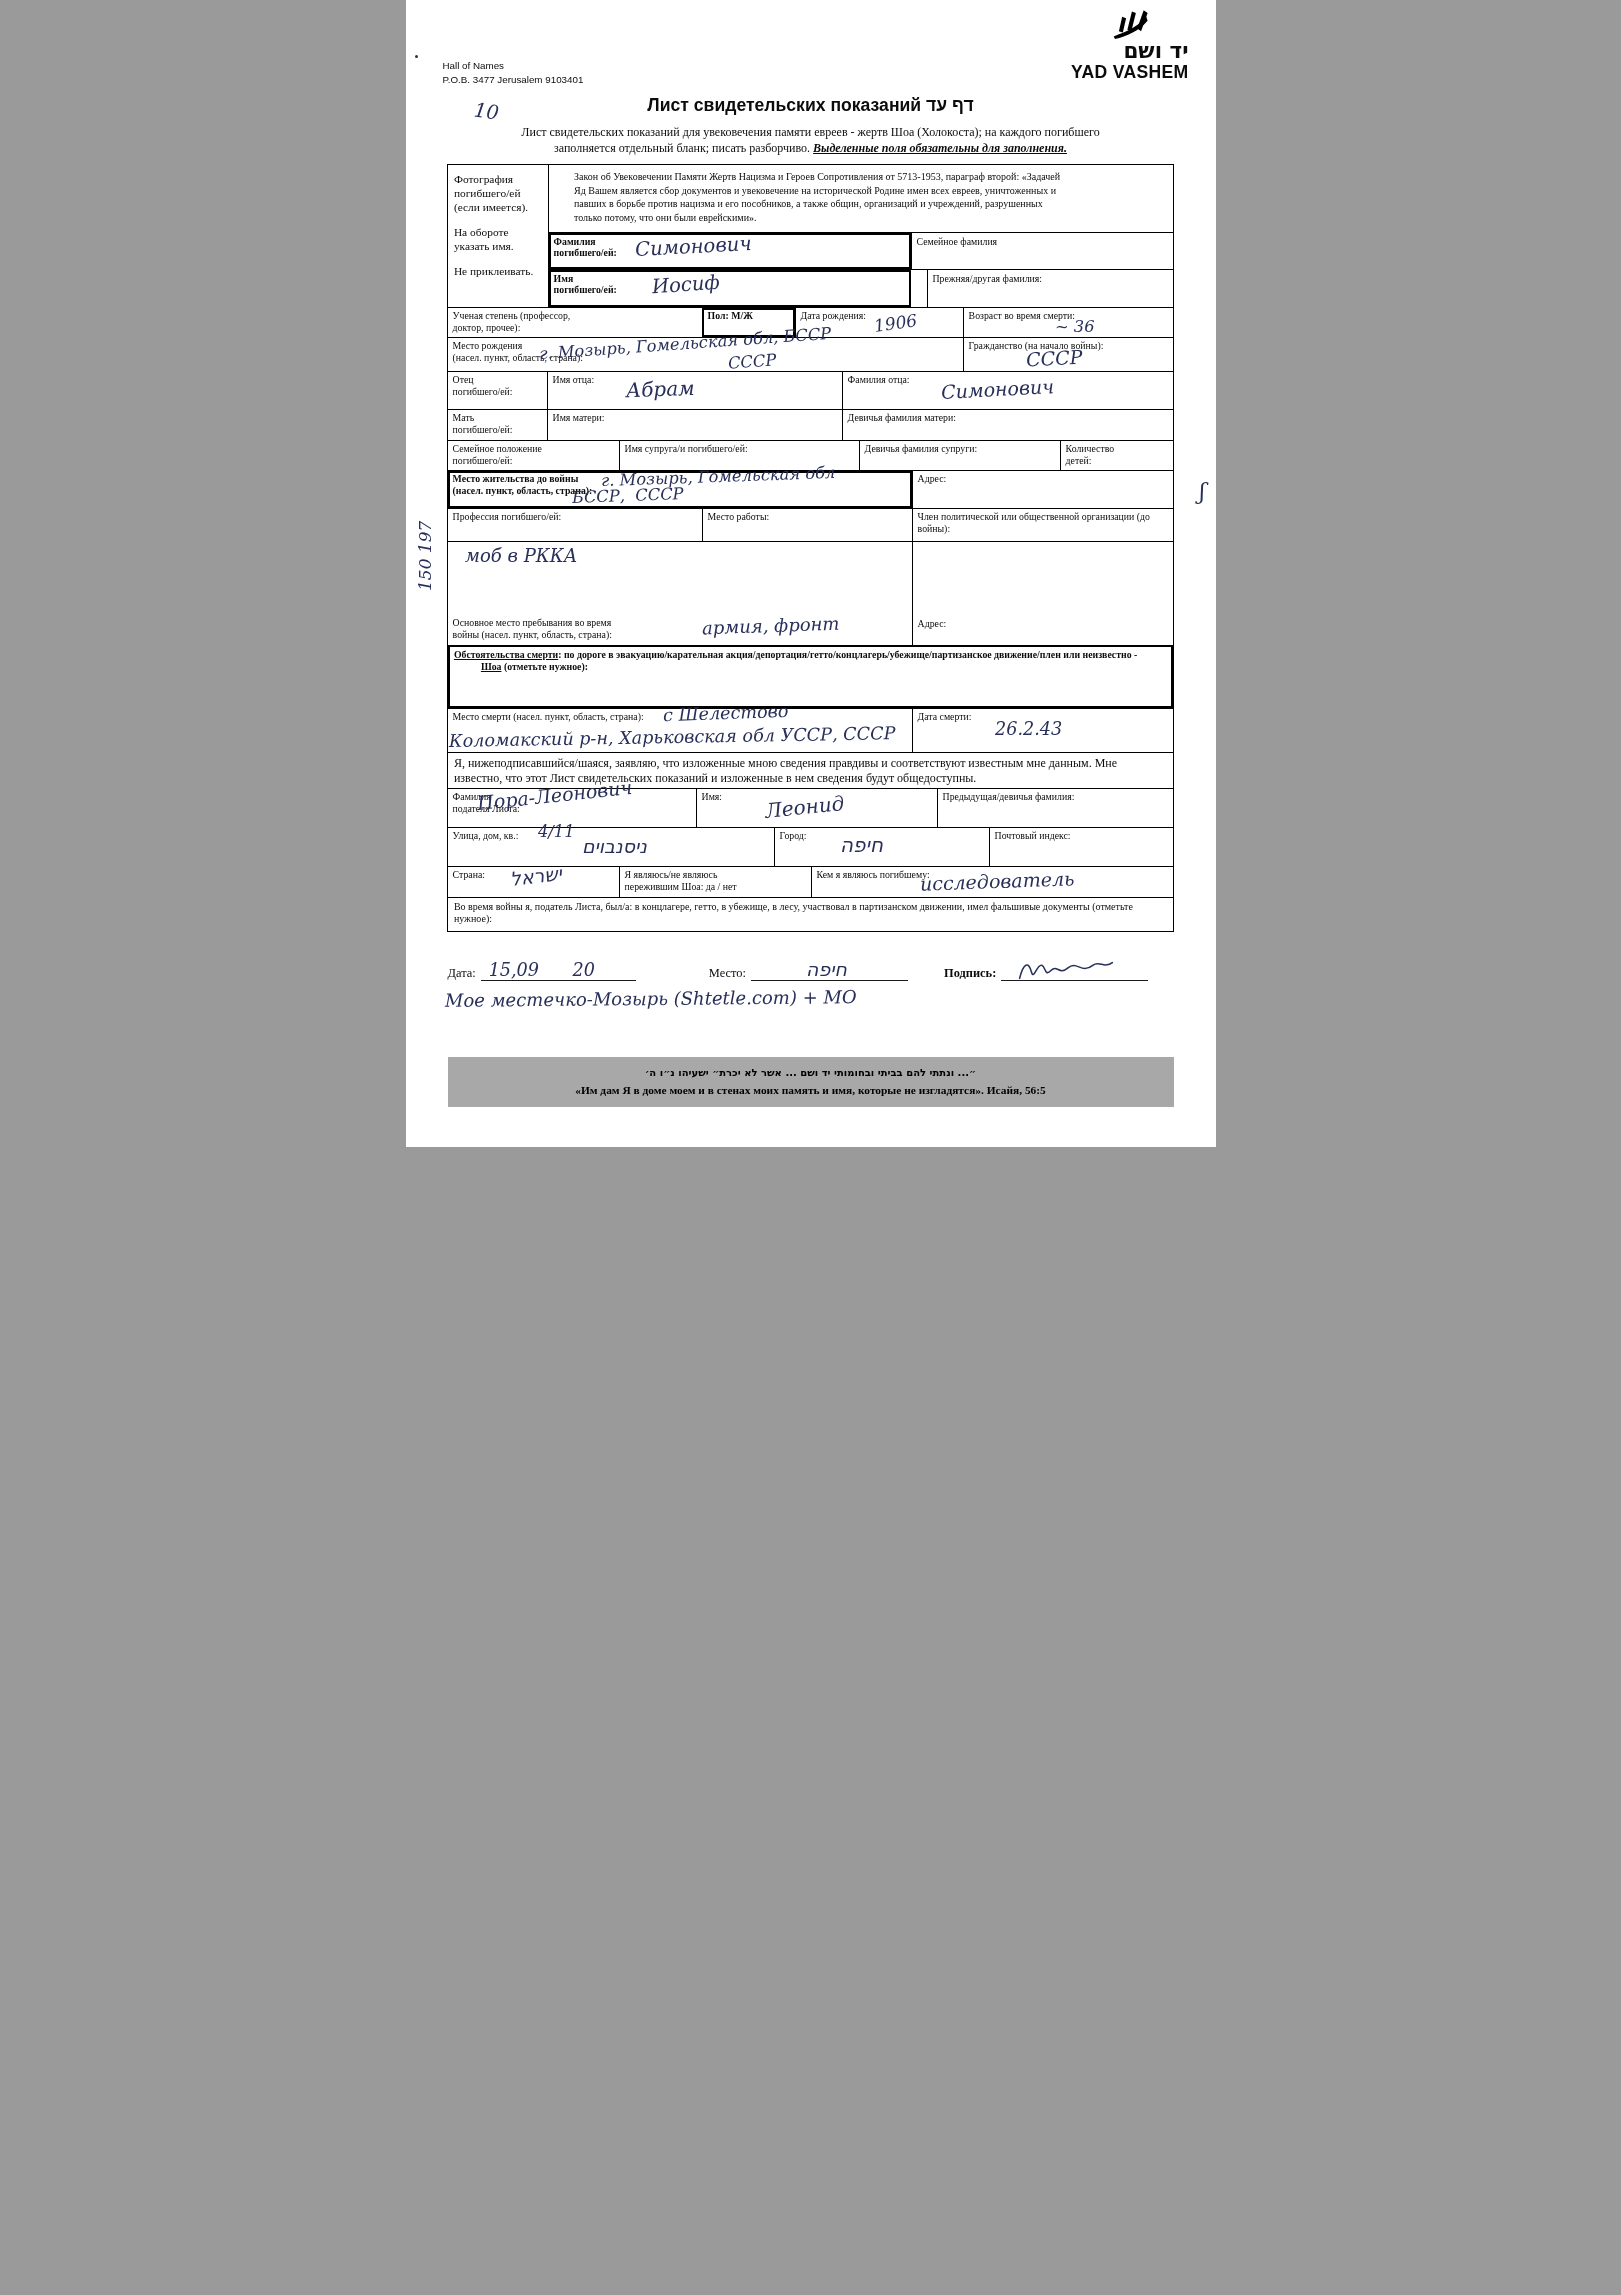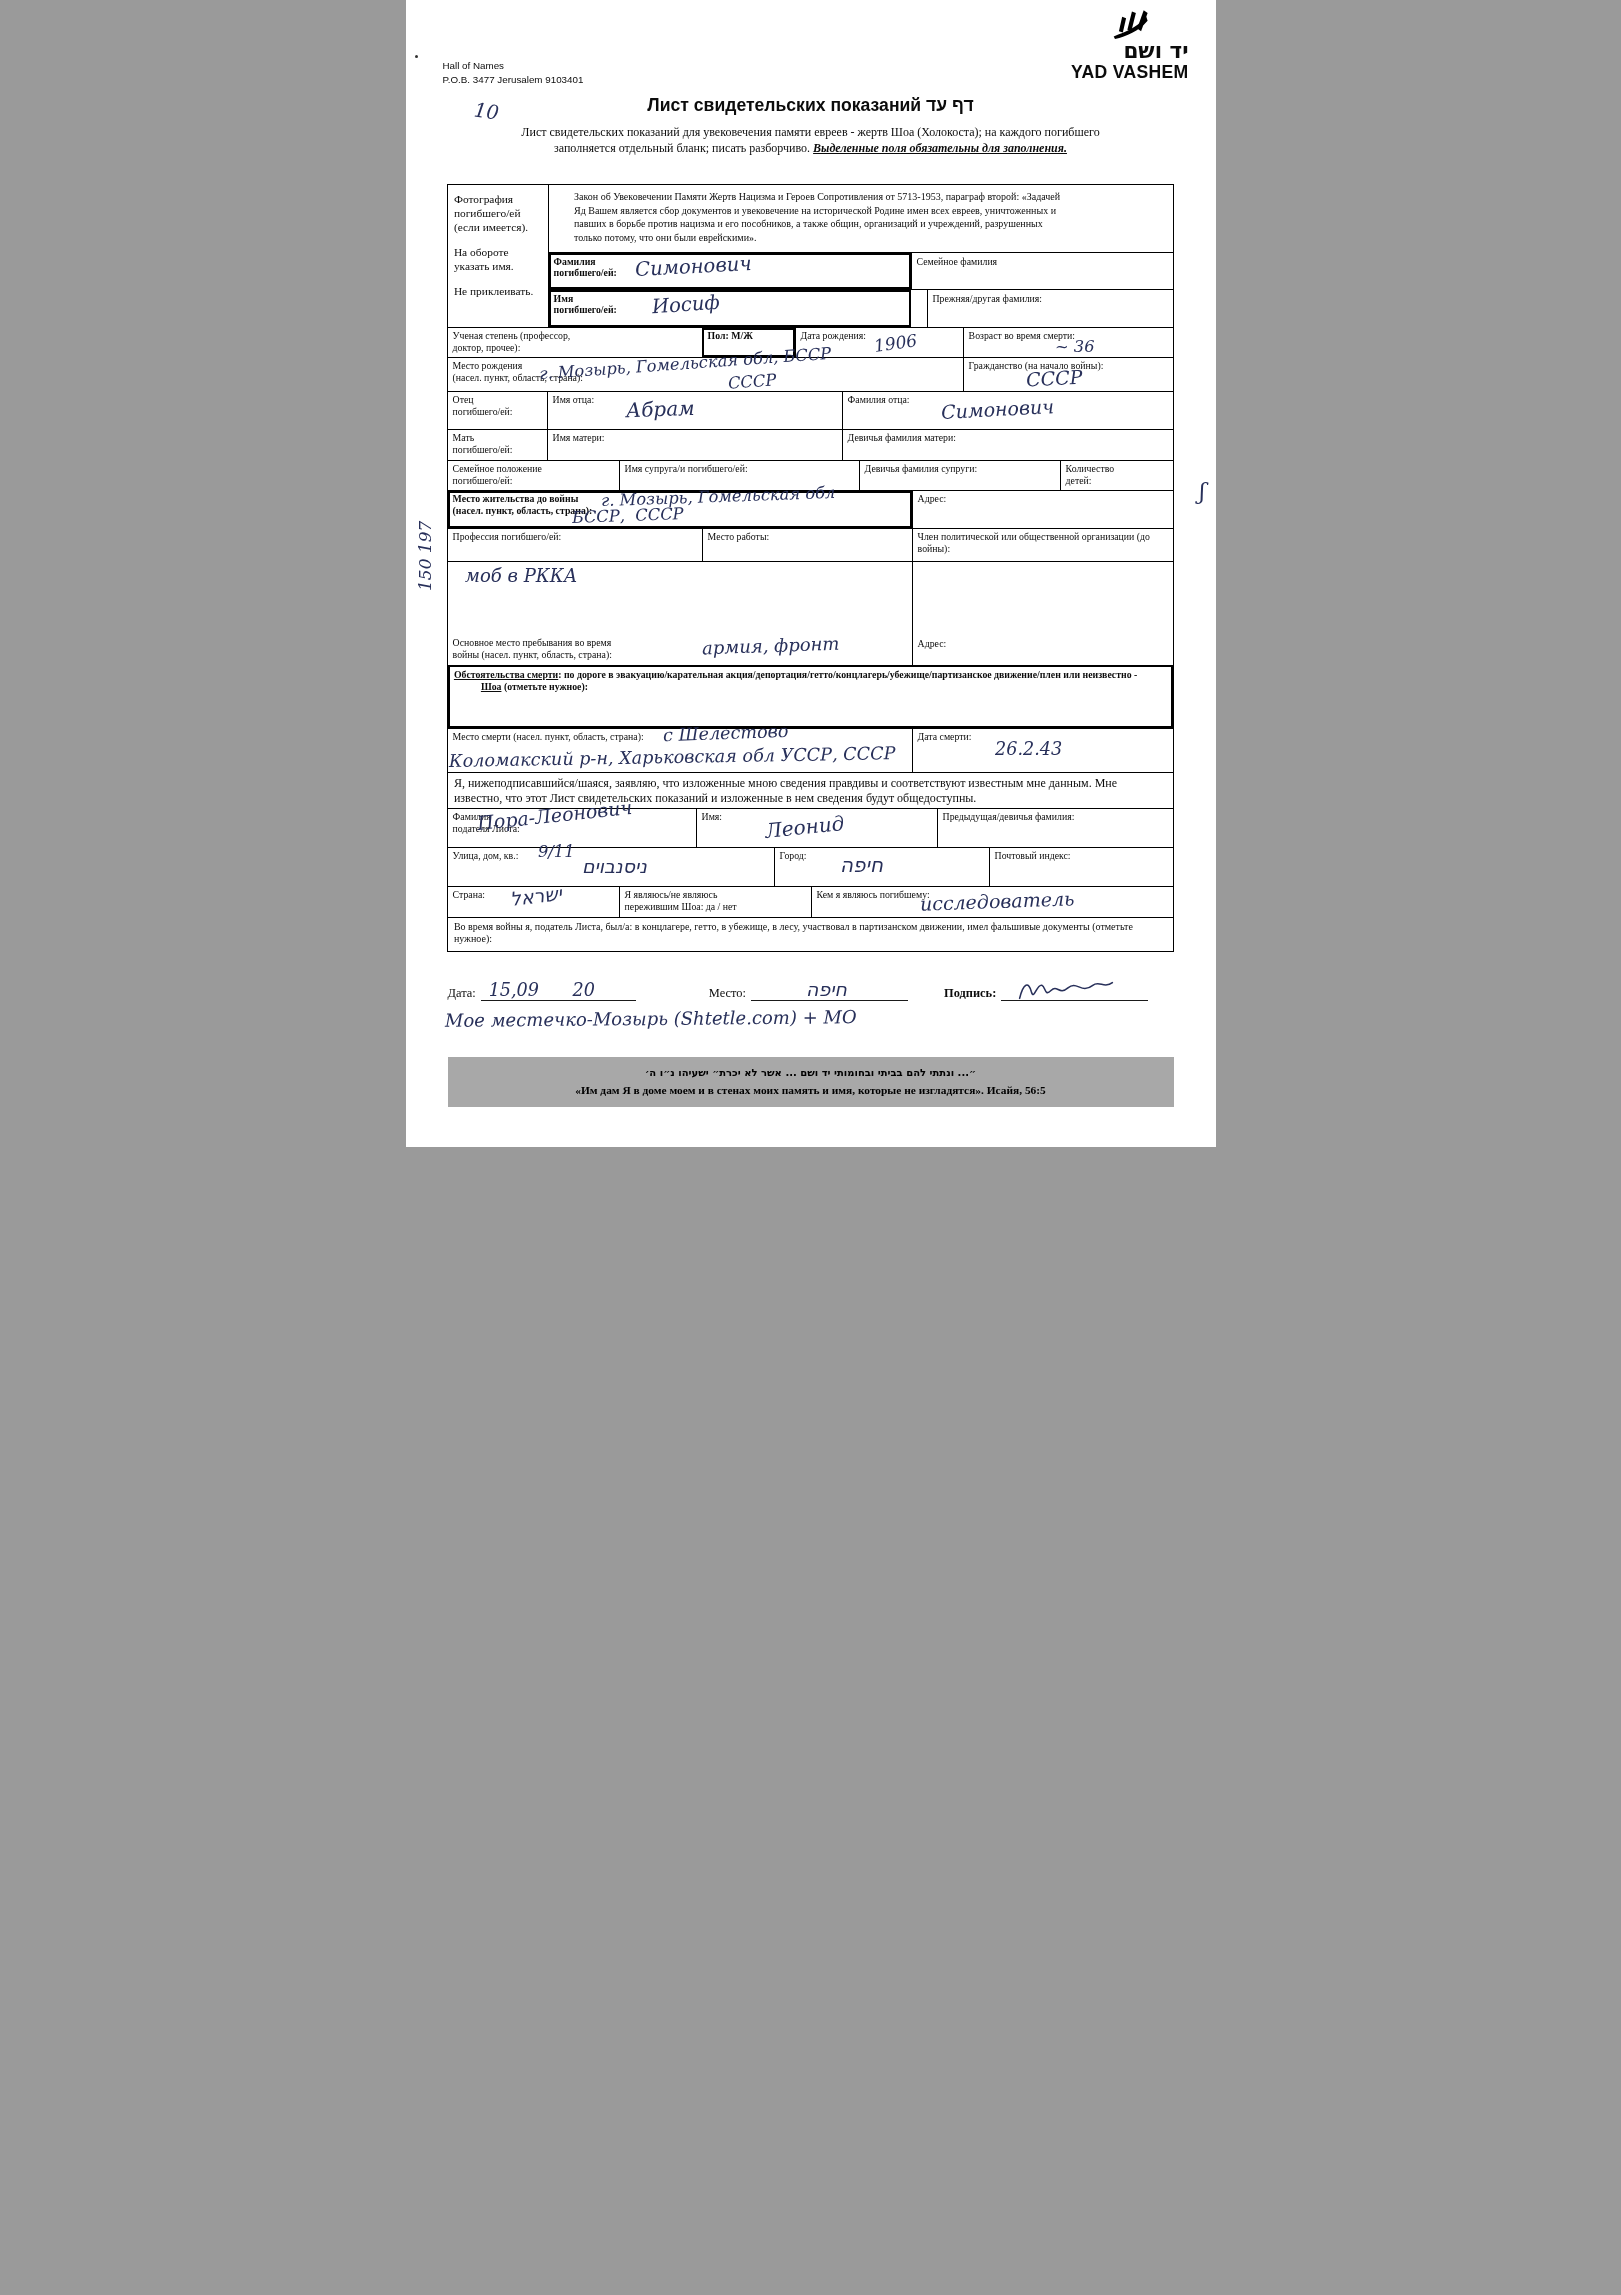--- a/index.html
+++ b/index.html
@@ -15,21 +15,21 @@
           font-family:"Liberation Sans","DejaVu Sans",sans-serif; }
   .logo svg { display:block; margin:0 auto 1.3px auto; }
   .logo-he { font-family:"DejaVu Sans", sans-serif; font-weight:bold; font-size:21.5px; line-height:1; direction:rtl;text-align:right; }
   .logo-en { font-weight:bold; font-size:17.6px; letter-spacing:0.3px; line-height:1.15; }
   .title { padding-top:95px; text-align:center; font-family:"Liberation Sans","DejaVu Sans",sans-serif;
            font-weight:bold; font-size:17.6px; }
   .intro { width:597px; margin:7.8px auto 0; text-align:center; font-size:12px; line-height:1.35; }
   .intro-bold { font-weight:bold; font-style:italic; text-decoration:underline; }
 
   
-  .form { width:727px; margin:28px auto 0; border:1.3px solid #000; font-size:9.8px; line-height:1.18; }
+  .form { width:727px; margin:8px auto 0; border:1.3px solid #000; font-size:9.8px; line-height:1.18; }
   .row { display:flex; border-top:0.7px solid #000; position:relative; }
   .cell { position:relative; padding:2px 4.6px; border-left:0.7px solid #000; }
   .cell:first-child { border-left:none; }
   .grow { flex:1; }
   .b { font-weight:bold; }
   .thick { outline:2px solid #000; outline-offset:-2px; z-index:2; }
   .lbl2 { display:block; }
 
   .w390{flex:0 0 254px}.w142{flex:0 0 93px}.w258{flex:0 0 168px}.w790{flex:0 0 515px}
   .w152{flex:0 0 99px}.w452{flex:0 0 295px}.w262{flex:0 0 171px}.w368{flex:0 0 240px}
@@ -291,21 +291,21 @@
         <span class="hw" style="left:68px; top:7.8px; font-size:20px; transform:rotate(-6deg);">Леонид</span>
       </div>
       <div class="cell grow">
         <span>Предыдущая/девичья фамилия:</span>
       </div>
     </div>
 
     <div class="row r-street">
       <div class="cell w500">
         <span>Улица, дом, кв.:</span>
-        <span class="hw" style="left:90px; top:-3.9px; font-size:16.3px;">9/11</span>
+        <span class="hw" style="left:90px; top:-3.9px; font-size:16.3px;">4/11</span>
         <span class="hw he" style="left:134px; top:9px; font-size:19px; direction:rtl;">ניסנבוים</span>
       </div>
       <div class="cell w330">
         <span>Город:</span>
         <span class="hw he" style="left:65px; top:6.5px; font-size:20px; direction:rtl;">חיפה</span>
       </div>
       <div class="cell grow">
         <span>Почтовый индекс:</span>
       </div>
     </div>

